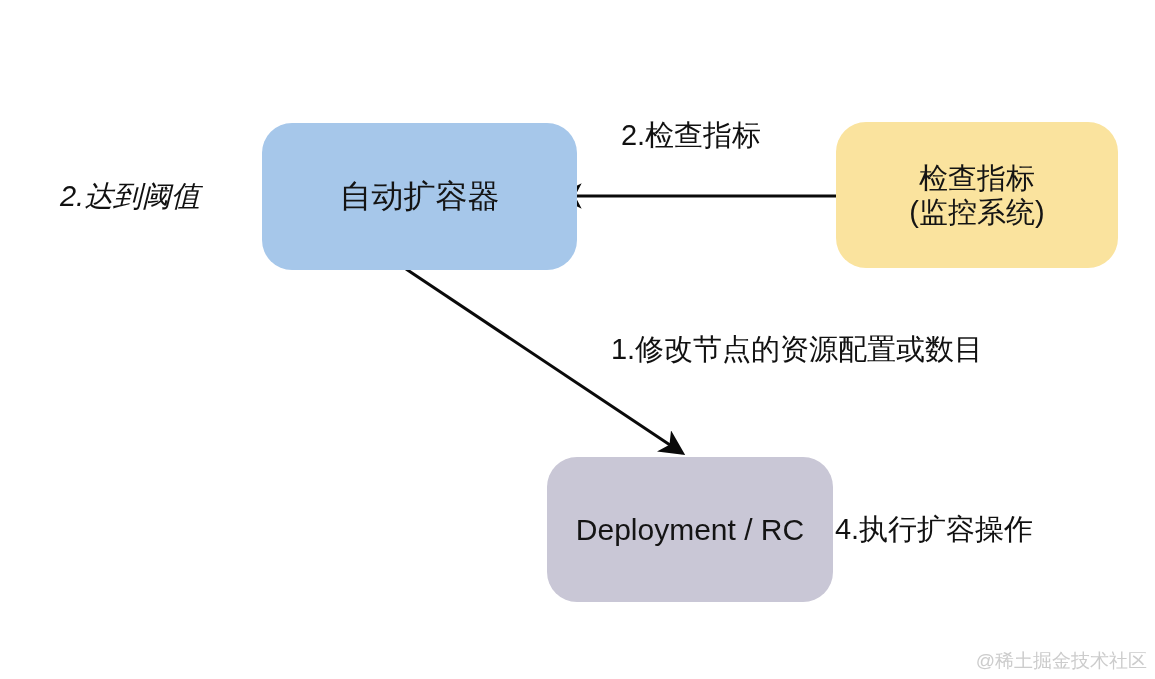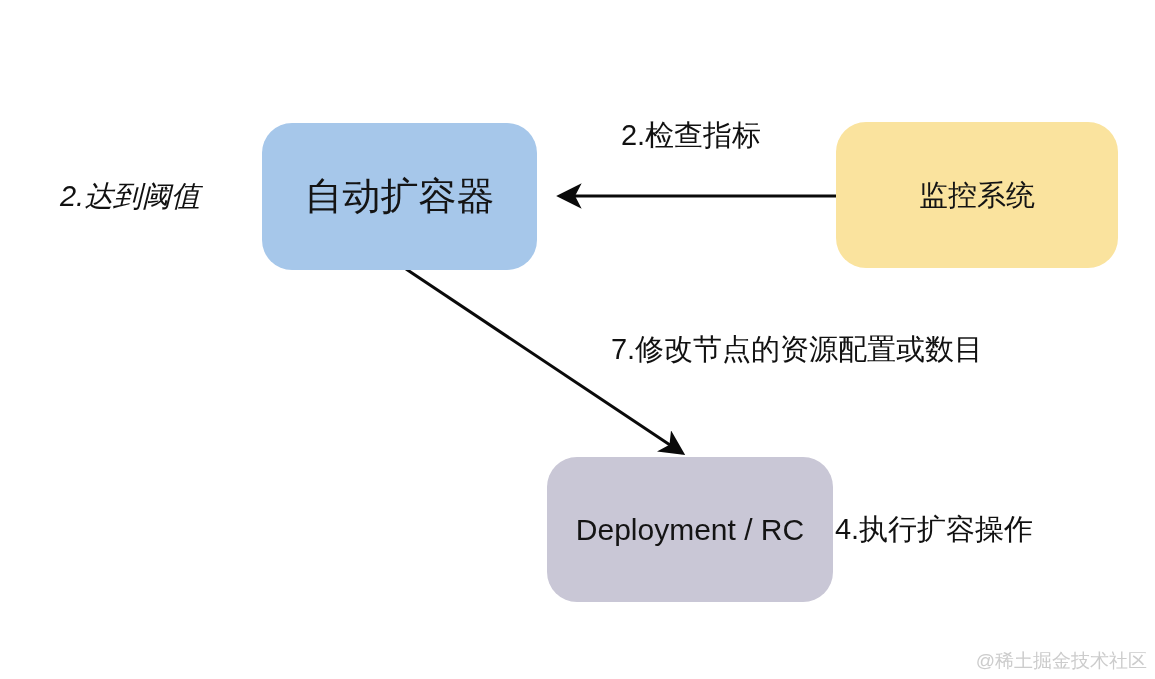--- a/index.html
+++ b/index.html
@@ -23,21 +23,21 @@
   .node {
     position: absolute;
     display: flex;
     flex-direction: column;
     align-items: center;
     justify-content: center;
     border-radius: 30px;
     color: #141414;
     text-align: center;
   }
-  .node-autoscaler   { left: 262px; top: 123px; width: 275px; height: 147px; font-size: 38px; }
+  .node-autoscaler   { left: 262px; top: 123px; width: 315px; height: 147px; font-size: 32px; }
   .node-observability{ left: 836px; top: 122px; width: 282px; height: 146px; font-size: 29px; line-height: 34px; }
   .node-deployment   { left: 547px; top: 457px; width: 286px; height: 145px; font-size: 30px; }
   .step-label {
     position: absolute;
     transform: translate(-50%, -50%);
     font-size: 29px;
     color: #111111;
     white-space: nowrap;
   }
   .step-1 { left: 691px; top: 136px; }
@@ -67,30 +67,31 @@
     </defs>
     <line x1="836" y1="196" x2="560" y2="196" stroke="#0a0a0a" stroke-width="3" marker-end="url(#arrowhead)"></line>
     <line x1="406" y1="269" x2="682" y2="453" stroke="#0a0a0a" stroke-width="3" marker-end="url(#arrowhead)"></line>
   </svg>
 
   <div class="node node-autoscaler" style="background: rgb(166, 199, 234);">
     <span>自动扩容器</span>
   </div>
 
   <div class="node node-observability" style="background: rgb(250, 227, 158);">
-    <span>监控系统</span>
+    <span>检查指标</span>
+    <span>(监控系统)</span>
   </div>
 
   <div class="node node-deployment" style="background: rgb(201, 199, 214);">
     <span>Deployment / RC</span>
   </div>
 
   <div class="step-label step-1">2.检查指标</div>
 
   <div class="step-label step-2">2.达到阈值</div>
 
-  <div class="step-label step-3">7.修改节点的资源配置或数目</div>
+  <div class="step-label step-3">1.修改节点的资源配置或数目</div>
 
   <div class="step-label step-4">4.执行扩容操作</div>
 
   <div class="watermark">@稀土掘金技术社区</div>
 
 </div>
 
 </body></html>

